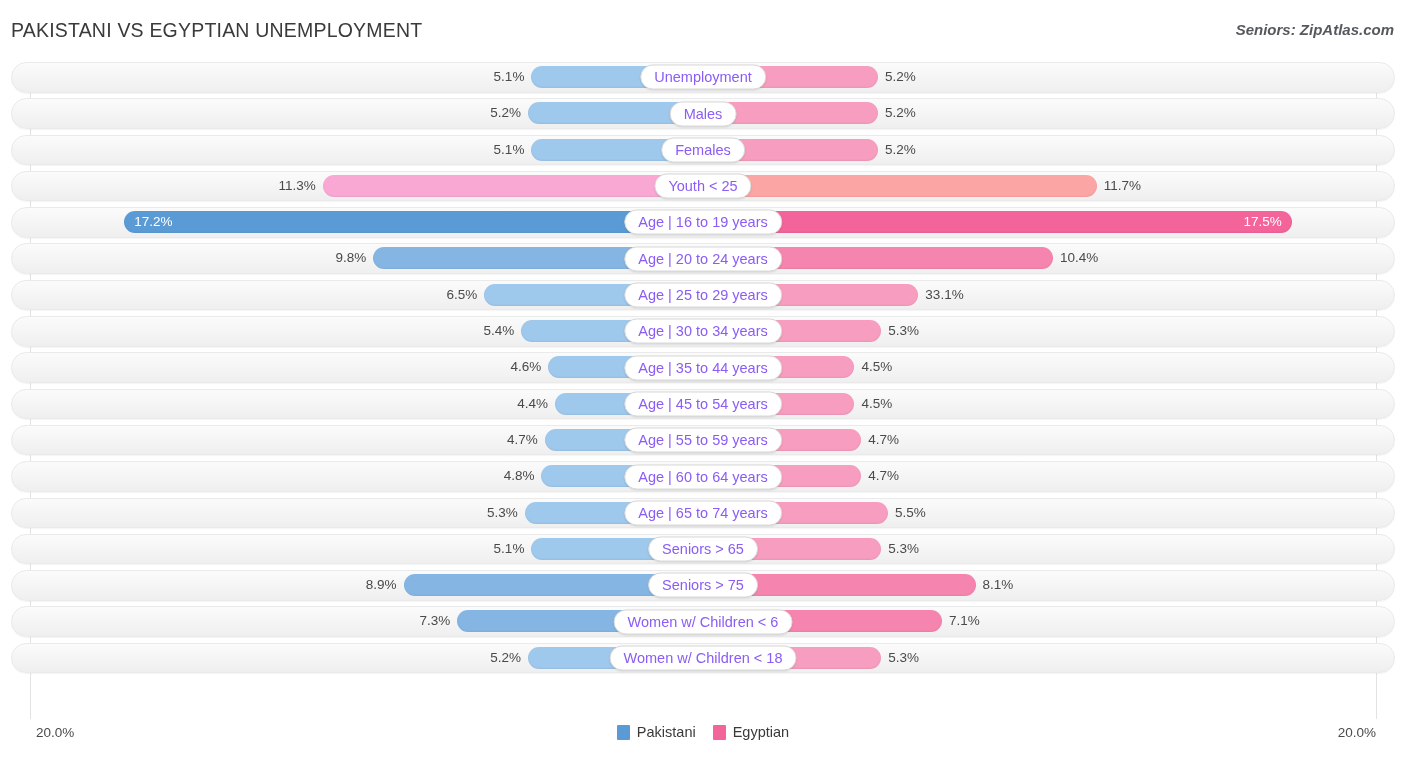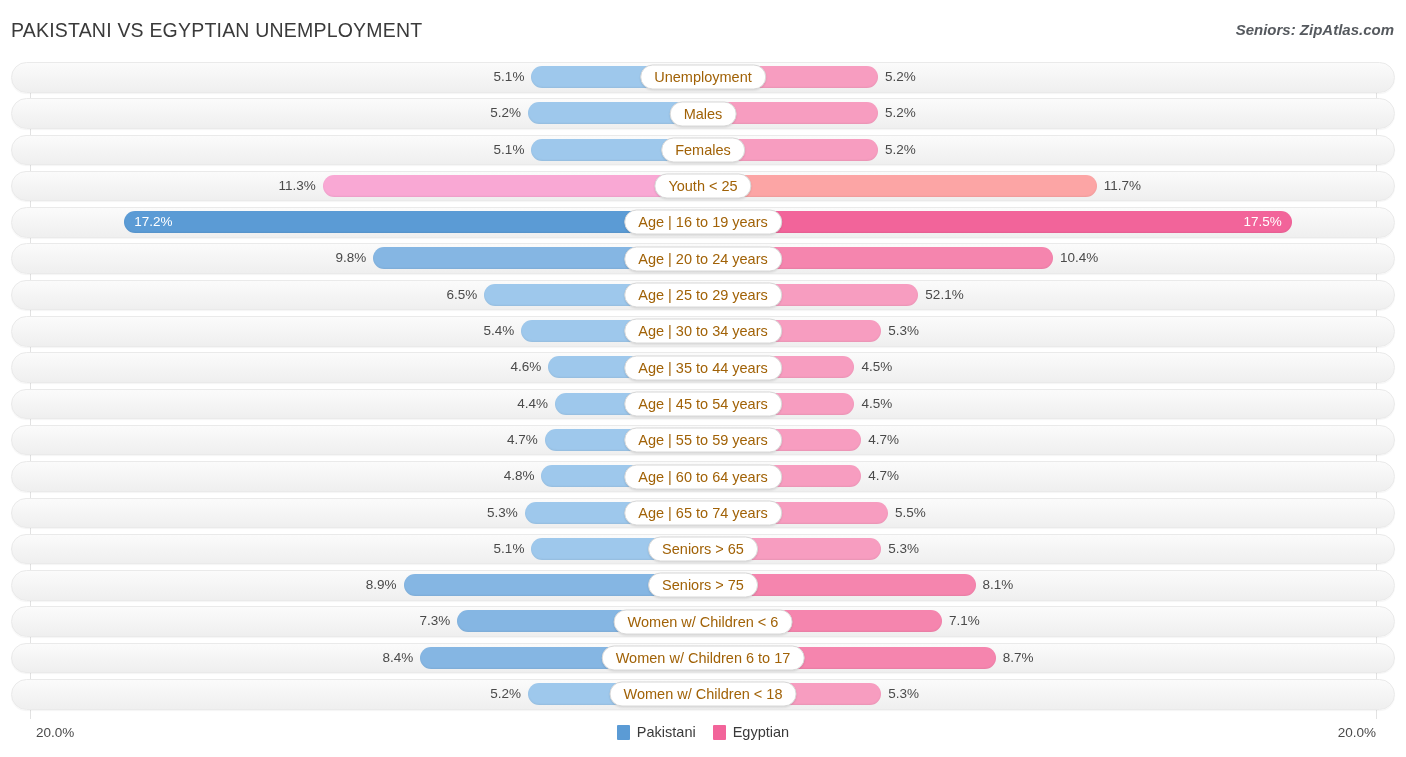--- a/index.html
+++ b/index.html
@@ -116,21 +116,21 @@
   .pill {
     position: absolute;
     left: 50%;
     top: 50%;
     transform: translate(-50%, -50%);
     background: #ffffff;
     border: 1px solid #d8d8d8;
     border-radius: 13px;
     padding: 3px 13px 4px;
     font-size: 14.5px;
-    color: #a16207;
+    color: #8b5cf6;
     white-space: nowrap;
     box-shadow: 0 1px 2px rgba(0,0,0,0.10);
     z-index: 5;
   }
 
   
   .footer {
     position: absolute;
     left: 0; top: 719px;
     width: 1406px; height: 38px;
@@ -240,21 +240,21 @@
           <span class="val outR">10.4%</span>
         </div>
         <div class="pill">Age | 20 to 24 years</div>
       </div>
       <div class="row">
         <div class="track"></div>
         <div class="bar left" style="width: 218.725px; background: rgb(158, 200, 236);">
           <span class="val outL">6.5%</span>
         </div>
         <div class="bar right" style="width: 215.36px; background: rgb(247, 157, 192);">
-          <span class="val outR">52.1%</span>
+          <span class="val outR">33.1%</span>
         </div>
         <div class="pill">Age | 25 to 29 years</div>
       </div>
       <div class="row">
         <div class="track"></div>
         <div class="bar left" style="width: 181.71px; background: rgb(158, 200, 236);">
           <span class="val outL">5.4%</span>
         </div>
         <div class="bar right" style="width: 178.345px; background: rgb(247, 157, 192);">
           <span class="val outR">5.3%</span>
@@ -333,30 +333,20 @@
       </div>
       <div class="row">
         <div class="track"></div>
         <div class="bar left" style="width: 245.645px; background: rgb(133, 182, 227);">
           <span class="val outL">7.3%</span>
         </div>
         <div class="bar right" style="width: 238.915px; background: rgb(245, 133, 174);">
           <span class="val outR">7.1%</span>
         </div>
         <div class="pill">Women w/ Children &lt; 6</div>
-      </div>
-      <div class="row">
-        <div class="track"></div>
-        <div class="bar left" style="width: 282.66px; background: rgb(133, 182, 227);">
-          <span class="val outL">8.4%</span>
-        </div>
-        <div class="bar right" style="width: 292.755px; background: rgb(245, 133, 174);">
-          <span class="val outR">8.7%</span>
-        </div>
-        <div class="pill">Women w/ Children 6 to 17</div>
       </div>
       <div class="row">
         <div class="track"></div>
         <div class="bar left" style="width: 174.98px; background: rgb(158, 200, 236);">
           <span class="val outL">5.2%</span>
         </div>
         <div class="bar right" style="width: 178.345px; background: rgb(247, 157, 192);">
           <span class="val outR">5.3%</span>
         </div>
         <div class="pill">Women w/ Children &lt; 18</div>

